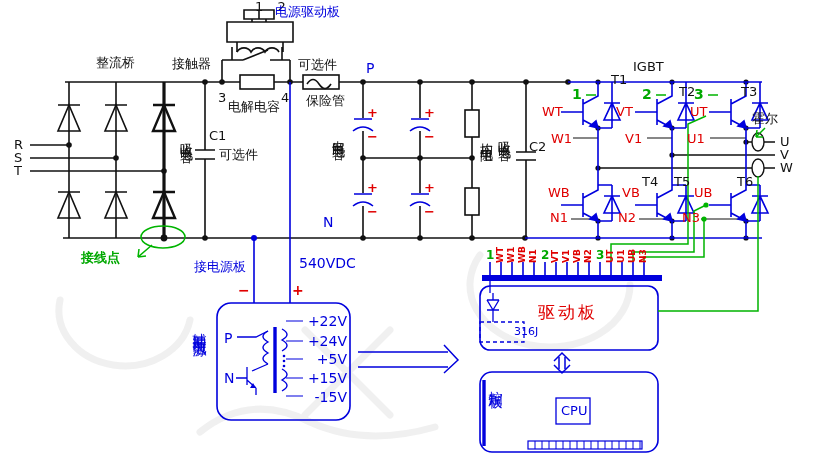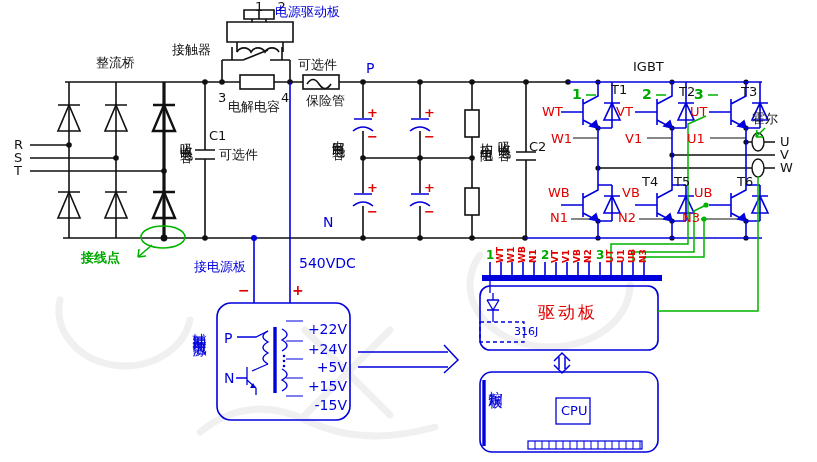--- a/index.html
+++ b/index.html
@@ -8,21 +8,21 @@
   #stage svg{position:absolute;left:0;top:0;}
   .t{position:absolute;font:13px "DejaVu Sans",sans-serif;white-space:nowrap;line-height:1;}
   .k{color:#111;} .b{color:#0000dd;} .r{color:#e00000;} .g{color:#00a800;font-weight:bold;}
   .v{writing-mode:vertical-rl;text-orientation:upright;letter-spacing:2px;}
   .rot{transform:rotate(-90deg);transform-origin:0 0;font-size:9px;font-weight:bold;letter-spacing:0;}
   .s11{font-size:11px;} .s14{font-size:14px;}
   .big{font-size:17px;letter-spacing:3px;}
   .sign{font-size:14px;font-weight:bold;}
   .capsign{font-size:13px;font-weight:bold;}
   .sp{letter-spacing:5px;}
-  .ra{text-align:right;width:46px;margin-top:8px;}
+  .ra{text-align:right;width:46px;}
 </style>
 </head>
 <body>
 
 <div id="stage">
 
 <svg width="817" height="462" viewBox="0 0 817 462">
 
   <g stroke="#e4e4e4" stroke-width="7" fill="none" opacity="0.55" stroke-linecap="round">
     <path d="M60,300 a65,55 0 1 0 130,20"></path>
@@ -222,39 +222,39 @@
     <polyline points="706,116 688,124 688,244 611,244 611,262"></polyline>
     <polyline points="706,205 694,211 694,252 633,252 633,262"></polyline>
     <polyline points="704,219 704,257 644,257 644,262"></polyline>
     <polyline points="758,176 758,311 658,311"></polyline>
   </g>
   <circle cx="706" cy="205" r="2.6" fill="#00b400"></circle>
   <circle cx="704" cy="219" r="2.6" fill="#00b400"></circle>
 </svg>
 
 <div class="t k" style="left:96px;top:56px">整流桥</div>
-<div class="t k" style="left:172px;top:43px">接触器</div>
+<div class="t k" style="left:172px;top:57px">接触器</div>
 <div class="t k sp" style="left:255px;top:0px">1 2</div>
 <div class="t k" style="left:218px;top:91px">3</div>
 <div class="t k" style="left:281px;top:91px">4</div>
 <div class="t k" style="left:228px;top:100px">电解电容</div>
 <div class="t k" style="left:298px;top:58px">可选件</div>
 <div class="t k" style="left:306px;top:94px">保险管</div>
 <div class="t k" style="left:209px;top:129px">C1</div>
 <div class="t k" style="left:219px;top:148px">可选件</div>
 <div class="t k v" style="left:180px;top:133px">吸收电容</div>
 <div class="t k" style="left:14px;top:138px">R</div>
 <div class="t k" style="left:14px;top:151px">S</div>
 <div class="t k" style="left:14px;top:164px">T</div>
 <div class="t k v" style="left:332px;top:130px">电解电容</div>
 <div class="t k v" style="left:480px;top:133px">均压电阻</div>
 <div class="t k v" style="left:498px;top:131px">吸收电容</div>
 <div class="t k" style="left:529px;top:140px">C2</div>
 <div class="t k" style="left:633px;top:60px">IGBT</div>
-<div class="t k" style="left:611px;top:83px">T1</div>
+<div class="t k" style="left:611px;top:73px">T1</div>
 <div class="t k" style="left:679px;top:85px">T2</div>
 <div class="t k" style="left:741px;top:85px">T3</div>
 <div class="t k" style="left:642px;top:175px">T4</div>
 <div class="t k" style="left:674px;top:175px">T5</div>
 <div class="t k" style="left:737px;top:175px">T6</div>
 <div class="t k" style="left:780px;top:135px">U</div>
 <div class="t k" style="left:780px;top:148px">V</div>
 <div class="t k" style="left:780px;top:161px">W</div>
 <div class="t k" style="left:752px;top:112px">霍尔</div>
 

